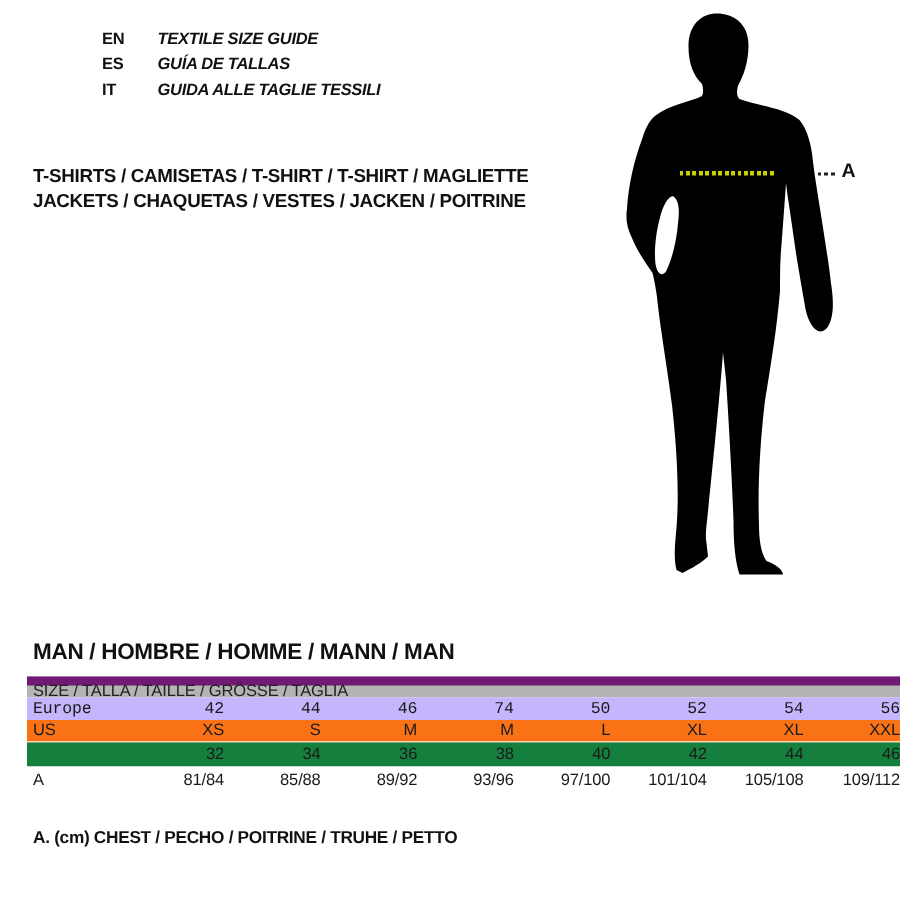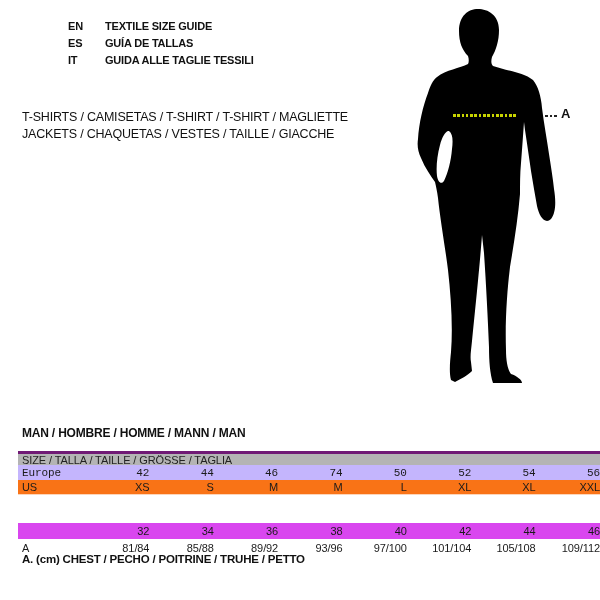--- a/index.html
+++ b/index.html
@@ -8,61 +8,61 @@
     background:#ffffff;
     font-family:"Liberation Sans", sans-serif;
     color:#111;
   }
   .abs{position:absolute;}
 
   
   .lang-list{left:22px;top:17px;margin-left:46px;}
   .lang-row{display:flex;height:17px;align-items:center;}
   .lang-code{width:37px;font-size:11px;font-weight:700;letter-spacing:-0.2px;}
-  .lang-label{font-size:11px;font-weight:700;letter-spacing:-0.2px;}
+  .lang-label{font-size:11px;font-weight:700;letter-spacing:-0.2px;font-style:italic;}
 
   
   .categories{left:22px;top:109px;}
-  .category-line{font-size:12.5px;font-weight:400;letter-spacing:-0.2px;line-height:17px;}
+  .category-line{font-size:12.5px;font-weight:700;letter-spacing:-0.2px;line-height:17px;}
 
   
   .figure{left:390px;top:0;width:210px;height:400px;}
   .figure svg{position:absolute;left:0;top:0;}
   .chest-dash{
     position:absolute;left:63px;top:114px;width:64px;height:3px;
     background:repeating-linear-gradient(to right,#c8d400 0 2.6px,transparent 2.6px 4.3px);
   }
   .callout-dash{
     position:absolute;left:155px;top:115px;width:13px;height:2px;
     background:repeating-linear-gradient(to right,#222 0 2.5px,transparent 2.5px 4.6px);
   }
   .measure-a{
     position:absolute;left:171px;top:106px;
     font-size:13px;font-weight:600;color:#111;
   }
 
   
-  .section-title{left:22px;top:426px;font-size:12px;font-weight:700;letter-spacing:-0.2px;}
+  .section-title{left:22px;top:426px;font-size:15px;font-weight:700;letter-spacing:-0.2px;}
 
   
   .size-table{left:18px;top:451px;width:582px;}
   .thead{
-    height:14px;background:#b4b4b4;border-top:3px solid #701a75;
+    height:14px;background:#b4b4b4;border-top:6px solid #701a75;
     font-size:11px;color:#222;display:flex;align-items:center;
     padding-left:4px;box-sizing:border-box;letter-spacing:-0.1px;
   }
   .trow{
     display:grid;grid-template-columns:67px repeat(8,1fr);
     align-items:center;font-size:11px;color:#1a1a1a;letter-spacing:-0.1px;
   }
   .trow .rlabel{padding-left:4px;text-align:left;}
   .trow .cell{text-align:right;}
   .row-europe{height:15px;background:#c4b5fd;font-family:Liberation Mono, monospace;}
   .row-us{height:15px;background:#f97316;border-bottom:1px solid rgba(255,255,255,0.7);box-sizing:border-box;}
-  .row-num{height:16px;background:#d946ef;margin-top:28px;}
+  .row-num{height:16px;background:#15803d;}
   .row-a{height:17px;background:#ffffff;}
 
   
   .footnote{left:22px;top:553px;font-size:11.5px;font-weight:700;letter-spacing:-0.2px;text-align:right;}
 </style>
 </head>
 <body>
 
 <div class="abs lang-list">
   <div class="lang-row">
@@ -74,21 +74,21 @@
     <span class="lang-label">GUÍA DE TALLAS</span>
   </div>
   <div class="lang-row">
     <span class="lang-code">IT</span>
     <span class="lang-label">GUIDA ALLE TAGLIE TESSILI</span>
   </div>
 </div>
 
 <div class="abs categories">
   <div class="category-line">T-SHIRTS / CAMISETAS / T-SHIRT / T-SHIRT / MAGLIETTE</div>
-  <div class="category-line">JACKETS / CHAQUETAS / VESTES / TAILLE / GIACCHE</div>
+  <div class="category-line">JACKETS / CHAQUETAS / VESTES / JACKEN / POITRINE</div>
 </div>
 
 <div class="abs figure">
   <svg width="210" height="400" viewBox="0 0 210 400">
     <path fill="#000000" fill-rule="evenodd" d="
       M88,9
       C98,9 109,15 109,30
       C109,41 106,50 102,57
       C101,61 101,64 103,66
       C117,71 133,72 143,80

